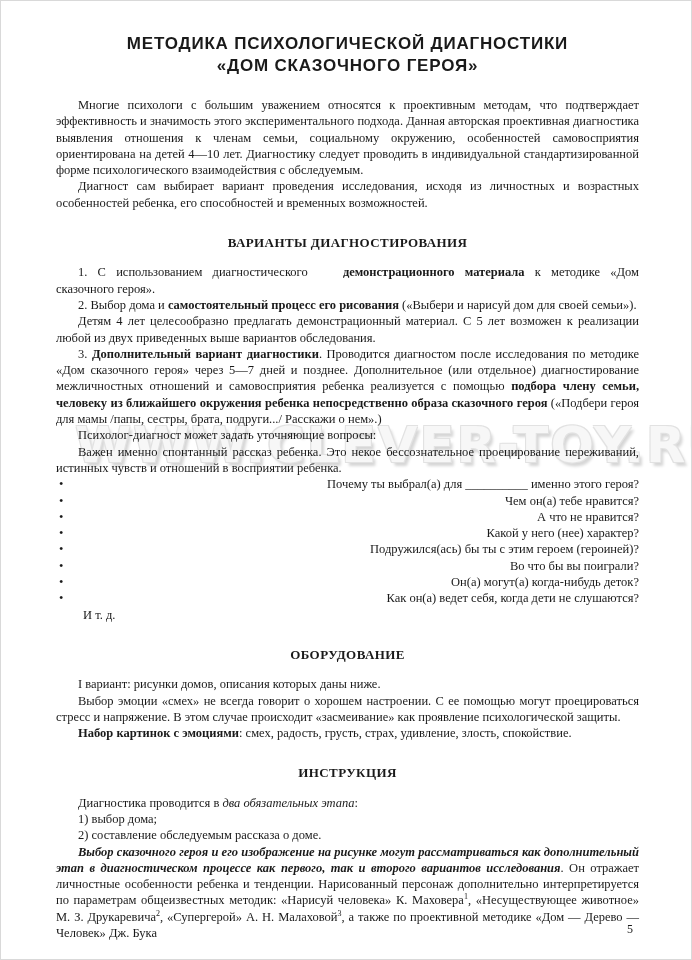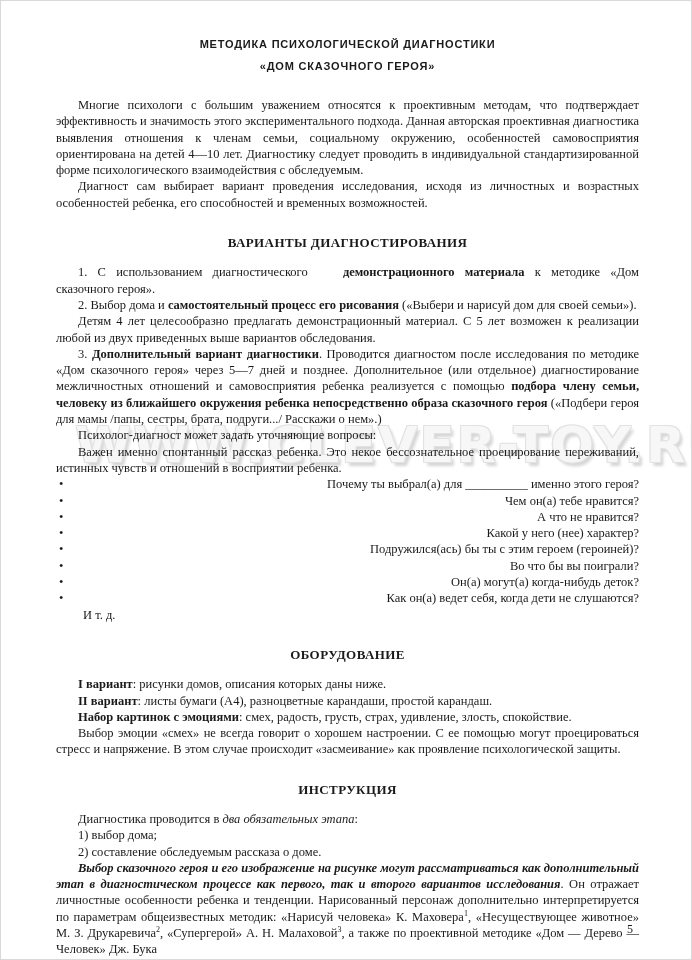--- a/index.html
+++ b/index.html
@@ -13,21 +13,21 @@
     overflow:hidden;
     font-family:"Liberation Serif","DejaVu Serif",serif;
     font-size:12.5px;
     line-height:16.3px;
     color:#1a1a1a;
   }
   .content{position:relative;z-index:1;}
   .doc-title{
     font-family:"Liberation Sans","DejaVu Sans",sans-serif;
     font-weight:bold;
-    font-size:11px;
+    font-size:17px;
     line-height:22px;
     letter-spacing:0.8px;
     text-align:center;
     margin:4px 0 20px 0;
   }
   .sec-heading{
     font-weight:bold;
     font-size:13px;
     letter-spacing:0.4px;
     text-align:center;
@@ -141,24 +141,23 @@
         <div class="bullet-row">
           <span class="bullet-dot">•</span>
           <span class="bullet-text"><span>Он(а) могут(а) когда-нибудь деток?</span></span>
         </div>
         <div class="bullet-row">
           <span class="bullet-dot">•</span>
           <span class="bullet-text"><span>Как он(а) ведет себя, когда дети не слушаются?</span></span>
         </div>
         <p class="para-flat"><span>И т. д.</span></p>
         <h2 class="sec-heading">ОБОРУДОВАНИЕ</h2>
-        <p class="para"><span style="font-weight: bold;">I вариант</span><span>: рисунки домов, описания которых даны ниже.</span></p>
-        <p class="para"><span style="font-weight: bold;">II вариант</span><span>: листы бумаги (А4), разноцветные карандаши, простой карандаш.</span></p>
+        <p class="para"><span style="font-weight: normal;">I вариант</span><span>: рисунки домов, описания которых даны ниже.</span></p>
+        <p class="para"><span>Выбор эмоции «смех» не всегда говорит о хорошем настроении. С ее помощью могут проецироваться стресс и напряжение. В этом случае происходит «засмеивание» как проявление психологической защиты.</span></p>
         <p class="para"><span style="font-weight: bold;">Набор картинок с эмоциями</span><span>: смех, радость, грусть, страх, удивление, злость, спокойствие.</span></p>
-        <p class="para"><span>Выбор эмоции «смех» не всегда говорит о хорошем настроении. С ее помощью могут проецироваться стресс и напряжение. В этом случае происходит «засмеивание» как проявление психологической защиты.</span></p>
         <h2 class="sec-heading">ИНСТРУКЦИЯ</h2>
         <p class="para"><span>Диагностика проводится в </span><span style="font-style: italic;">два обязательных этапа</span><span>:</span></p>
         <p class="para"><span>1) выбор дома;</span></p>
         <p class="para"><span>2) составление обследуемым рассказа о доме.</span></p>
         <p class="para"><span style="font-weight: bold; font-style: italic;">Выбор сказочного героя и его изображение на рисунке могут рассматриваться как дополнительный этап в диагностическом процессе как первого, так и второго вариантов исследования</span><span>. Он отражает личностные особенности ребенка и тенденции. Нарисованный персонаж дополнительно интерпретируется по параметрам общеизвестных методик: «Нарисуй человека» К. Маховера</span><sup>1</sup><span>, «Несуществующее животное» М. З. Друкаревича</span><sup>2</sup><span>, «Супергерой» А. Н. Малаховой</span><sup>3</sup><span>, а также по проективной методике «Дом — Дерево — Человек» Дж. Бука</span></p>
       </div>
 
   </div>
 
   <div class="page-number">5</div>

